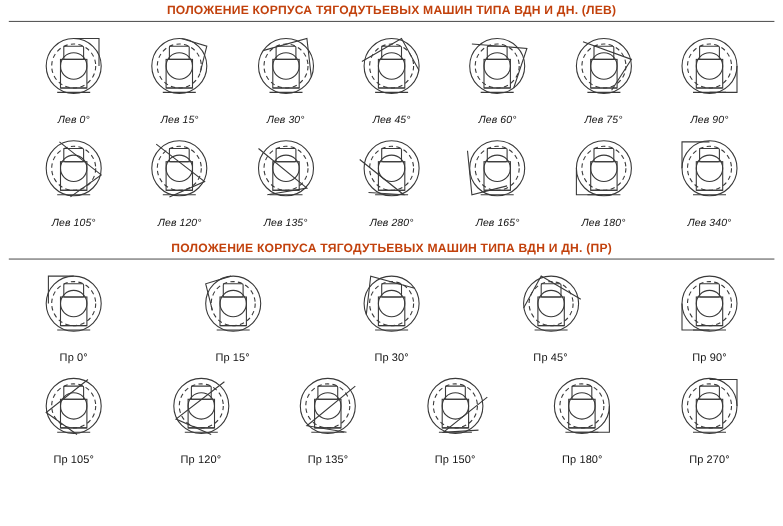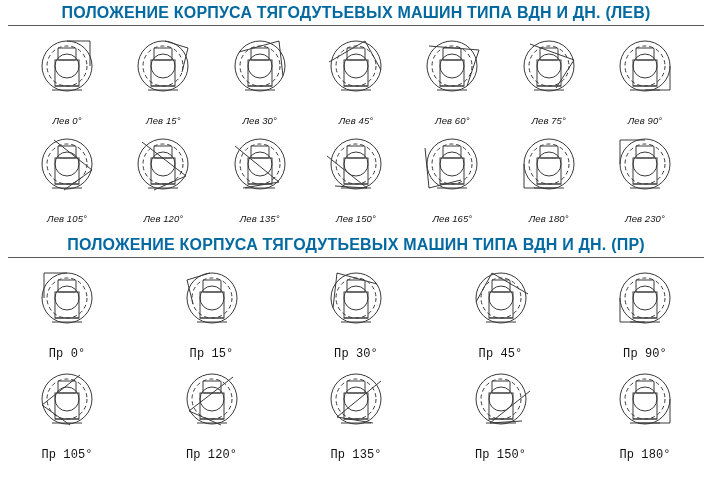--- a/index.html
+++ b/index.html
@@ -15,24 +15,24 @@
     overflow: hidden;
     position: relative;
   }
   .sheet {
     position: relative;
     width: 712px;
     height: 478px;
     box-sizing: border-box;
   }
   .section-title {
-    font-size: 16px;
+    font-size: 11px;
     font-weight: bold;
     letter-spacing: 0.2px;
-    color: #0369a1;
+    color: #c2410c;
     text-align: center;
     white-space: nowrap;
   }
   .rule {
     height: 1px;
     background: #5a5a5a;
     width: 100%;
   }
   .section {
     padding: 0 8px;
@@ -62,28 +62,27 @@
     height: 72px;
     position: relative;
   }
   .fig svg {
     display: block;
   }
   .cap {
     font-size: 9.5px;
     font-style: italic;
     color: #111;
-    margin-top: 11px;
+    margin-top: 6px;
     white-space: nowrap;
     letter-spacing: 0.1px;
   }
   .cap.upright {
     font-style: normal;
-    font-size: 12px;
-    font-family: Liberation Mono, monospace;
+    font-size: 10px;
   }
   .gap-a { height: 6px; }
   .gap-b { height: 4px; }
   .gap-c { height: 8px; }
 </style>
 </head>
 <body>
 
 <div class="sheet">
 
@@ -280,21 +279,21 @@
                 <circle cx="43" cy="34" r="20" stroke-dasharray="4 3"></circle>
                 <circle cx="43" cy="34" r="12"></circle>
                 <rect x="34" y="16" width="18" height="12" rx="1"></rect>
                 <rect x="31" y="28" width="24" height="26"></rect>
                 <line x1="31" y1="54" x2="55" y2="54"></line>
                 <path d="M14 26 L54 58 L22 56"></path>
                 <line x1="28" y1="58" x2="58" y2="58"></line>
               </g>
             </svg>
           </div>
-          <div class="cap">Лев 150°</div>
+          <div class="cap">Лев 280°</div>
         </div>
         <div class="cell">
           <div class="fig">
             <svg viewBox="0 0 86 72" width="86" height="72" aria-hidden="true">
               <g fill="none" stroke="#3a3a3a" stroke-width="1">
                 <circle cx="43" cy="34" r="25"></circle>
                 <circle cx="43" cy="34" r="20" stroke-dasharray="4 3"></circle>
                 <circle cx="43" cy="34" r="12"></circle>
                 <rect x="34" y="16" width="18" height="12" rx="1"></rect>
                 <rect x="31" y="28" width="24" height="26"></rect>
@@ -331,21 +330,21 @@
                 <circle cx="43" cy="34" r="20" stroke-dasharray="4 3"></circle>
                 <circle cx="43" cy="34" r="12"></circle>
                 <rect x="34" y="16" width="18" height="12" rx="1"></rect>
                 <rect x="31" y="28" width="24" height="26"></rect>
                 <line x1="31" y1="54" x2="55" y2="54"></line>
                 <path d="M18 34 L18 10 L43 10"></path>
                 <line x1="28" y1="58" x2="58" y2="58"></line>
               </g>
             </svg>
           </div>
-          <div class="cap">Лев 230°</div>
+          <div class="cap">Лев 340°</div>
         </div>
       </div>
     </div>
   </div>
 
   <div class="gap-c"></div>
 
   <div class="section">
     <div class="title-wrap">
       <div class="section-title">ПОЛОЖЕНИЕ КОРПУСА ТЯГОДУТЬЕВЫХ МАШИН ТИПА ВДН И ДН. (ПР)</div>
@@ -524,17 +523,34 @@
                 <rect x="34" y="16" width="18" height="12" rx="1"></rect>
                 <rect x="31" y="28" width="24" height="26"></rect>
                 <line x1="31" y1="54" x2="55" y2="54"></line>
                 <path d="M68 34 L68 58 L36 58"></path>
                 <line x1="28" y1="58" x2="58" y2="58"></line>
               </g>
             </svg>
           </div>
           <div class="cap upright">Пр 180°</div>
         </div>
+        <div class="cell">
+          <div class="fig">
+            <svg viewBox="0 0 86 72" width="86" height="72" aria-hidden="true">
+              <g fill="none" stroke="#3a3a3a" stroke-width="1">
+                <circle cx="43" cy="34" r="25"></circle>
+                <circle cx="43" cy="34" r="20" stroke-dasharray="4 3"></circle>
+                <circle cx="43" cy="34" r="12"></circle>
+                <rect x="34" y="16" width="18" height="12" rx="1"></rect>
+                <rect x="31" y="28" width="24" height="26"></rect>
+                <line x1="31" y1="54" x2="55" y2="54"></line>
+                <path d="M68 34 L68 10 L43 10"></path>
+                <line x1="28" y1="58" x2="58" y2="58"></line>
+              </g>
+            </svg>
+          </div>
+          <div class="cap upright">Пр 270°</div>
+        </div>
       </div>
     </div>
   </div>
 
 </div>
 
 </body></html>

